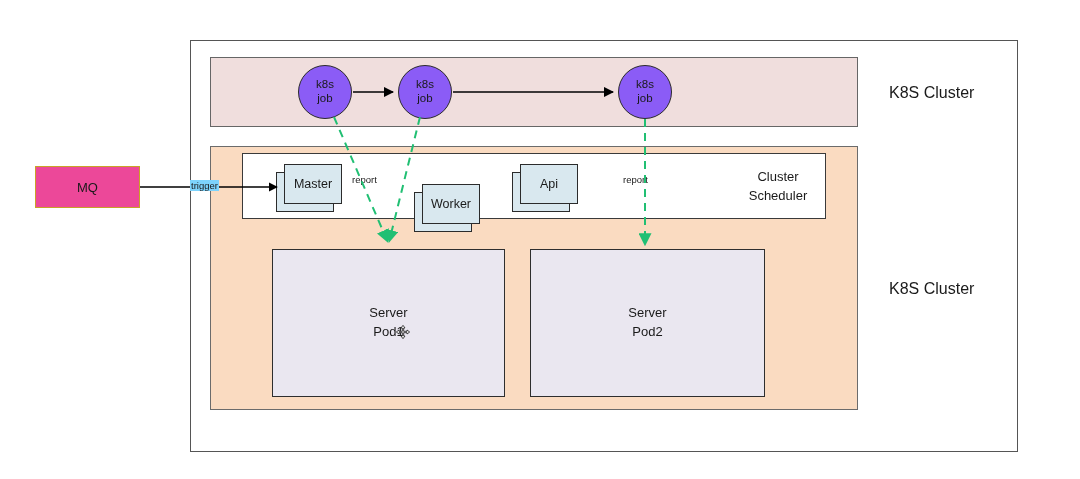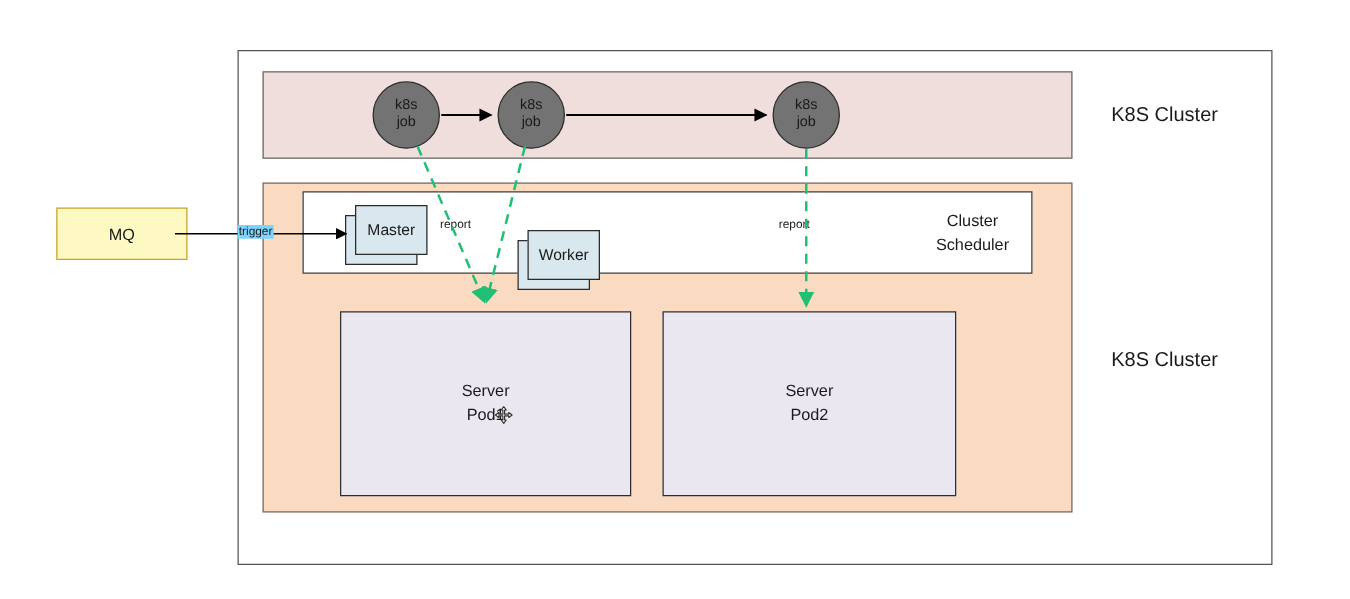--- a/index.html
+++ b/index.html
@@ -52,21 +52,21 @@
     left: 242px; top: 153px;
     width: 584px; height: 66px;
     background: #ffffff;
     border: 1.5px solid #3a3a3a;
   }
 
   
   .k8s-circle {
     width: 54px; height: 54px;
     border-radius: 50%;
-    background: #737373;
+    background: #8b5cf6;
     border: 1.6px solid #2b2b2b;
     display: flex;
     flex-direction: column;
     align-items: center;
     justify-content: center;
     line-height: 1.18;
     font-size: 11.5px;
     color: #1a1a1a;
     top: 65px;
   }
@@ -124,23 +124,23 @@
     left: 100%;
     margin-left: -9px;
     top: 50%;
     transform: translateY(-50%);
     width: 16px; height: 16px;
     pointer-events: none;
   }
 
   
   .mq-box {
-    left: 45px; top: 166px;
+    left: 35px; top: 166px;
     width: 105px; height: 42px;
-    background: #fef9c3;
+    background: #ec4899;
     border: 1.5px solid #c9a227;
     display: flex;
     align-items: center;
     justify-content: center;
     font-size: 13px;
     color: #1a1a1a;
   }
 
   
   .txt { font-size: 16px; color: #1a1a1a; white-space: nowrap; }
@@ -224,20 +224,24 @@
   </div>
 
   <div class="abs stack st-master">
     <div class="back"></div>
     <div class="front">Master</div>
   </div>
   <div class="abs stack st-worker">
     <div class="back"></div>
     <div class="front">Worker</div>
   </div>
+  <div class="abs stack st-api">
+    <div class="back"></div>
+    <div class="front">Api</div>
+  </div>
 
   <div class="abs label-dolphin">
     <span>Cluster</span>
     <span>Scheduler</span>
   </div>
 
   <div class="abs txt-small label-report-1">report</div>
   <div class="abs txt-small label-report-2">report</div>
 
   <div class="abs pod pod-1">

